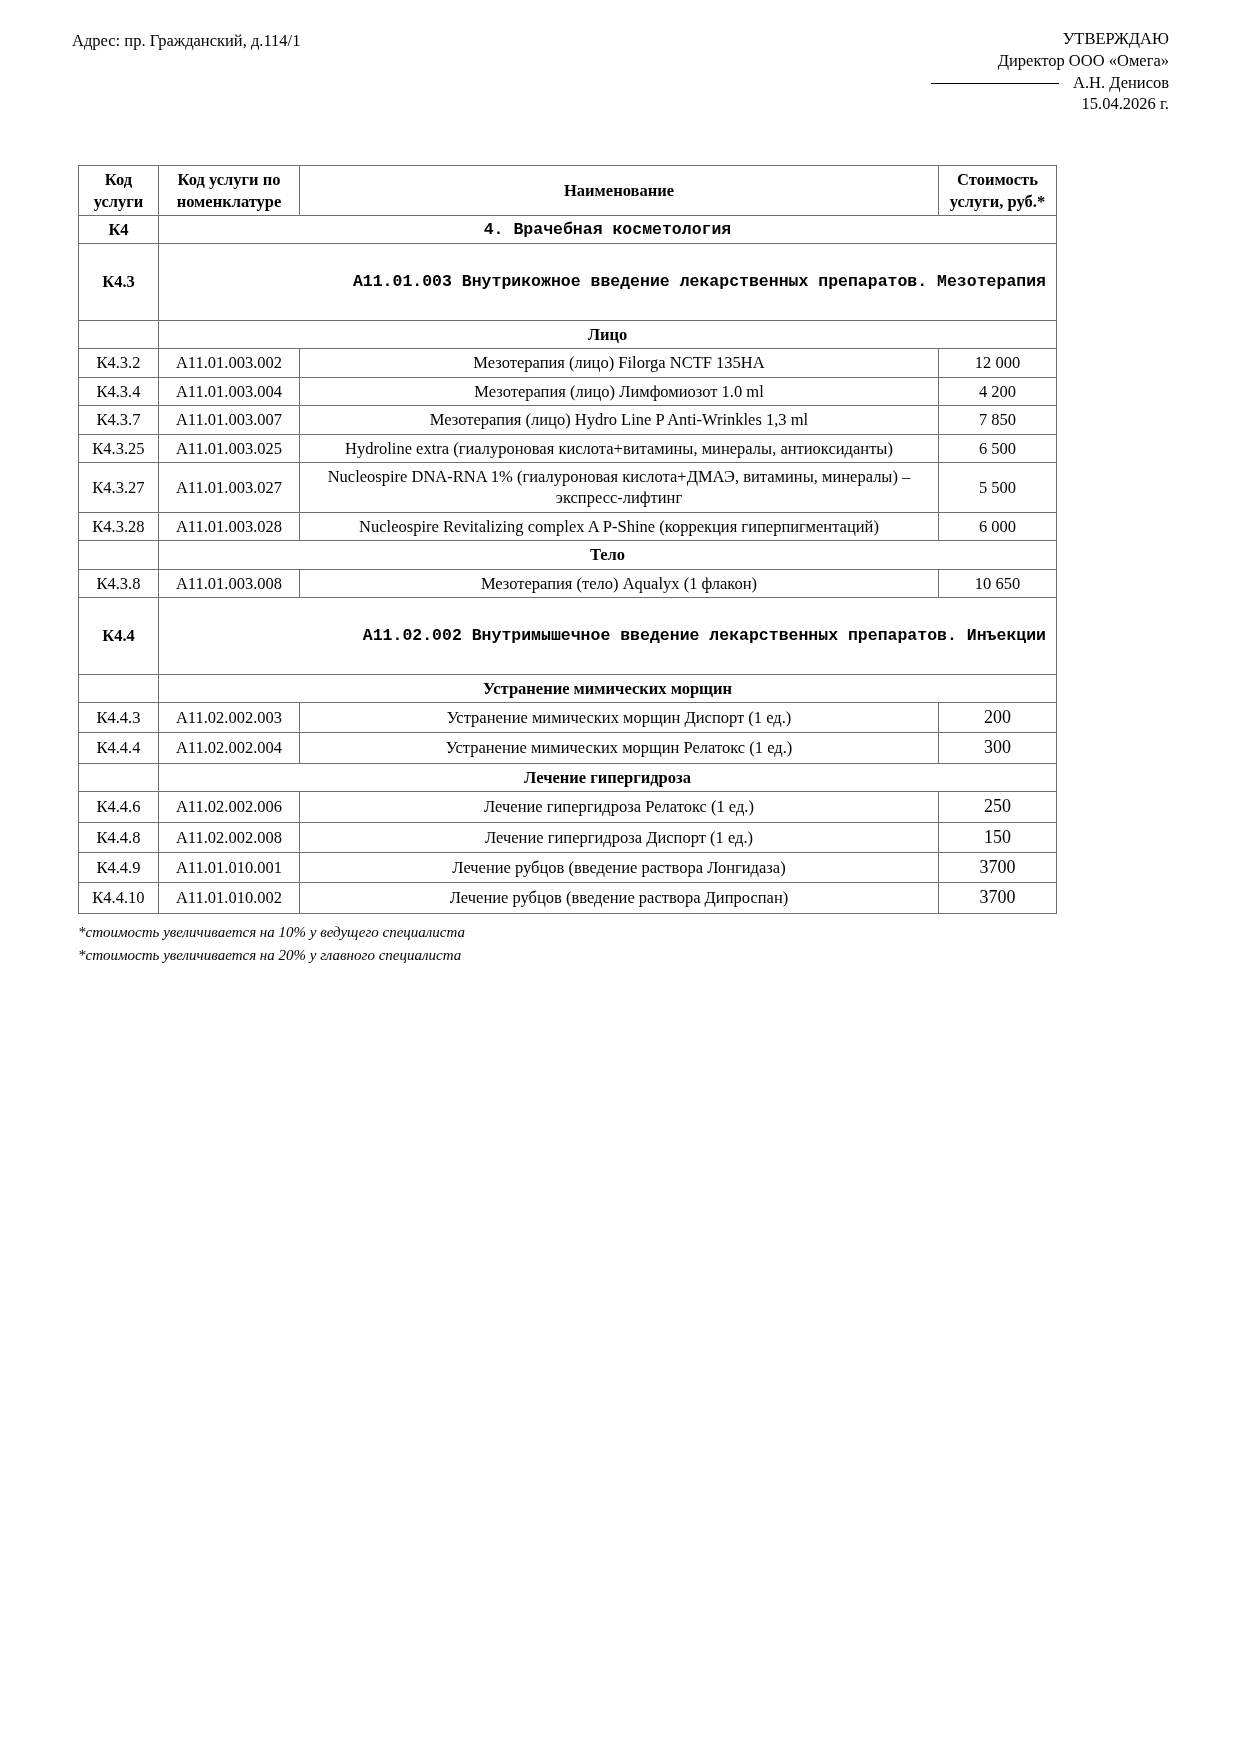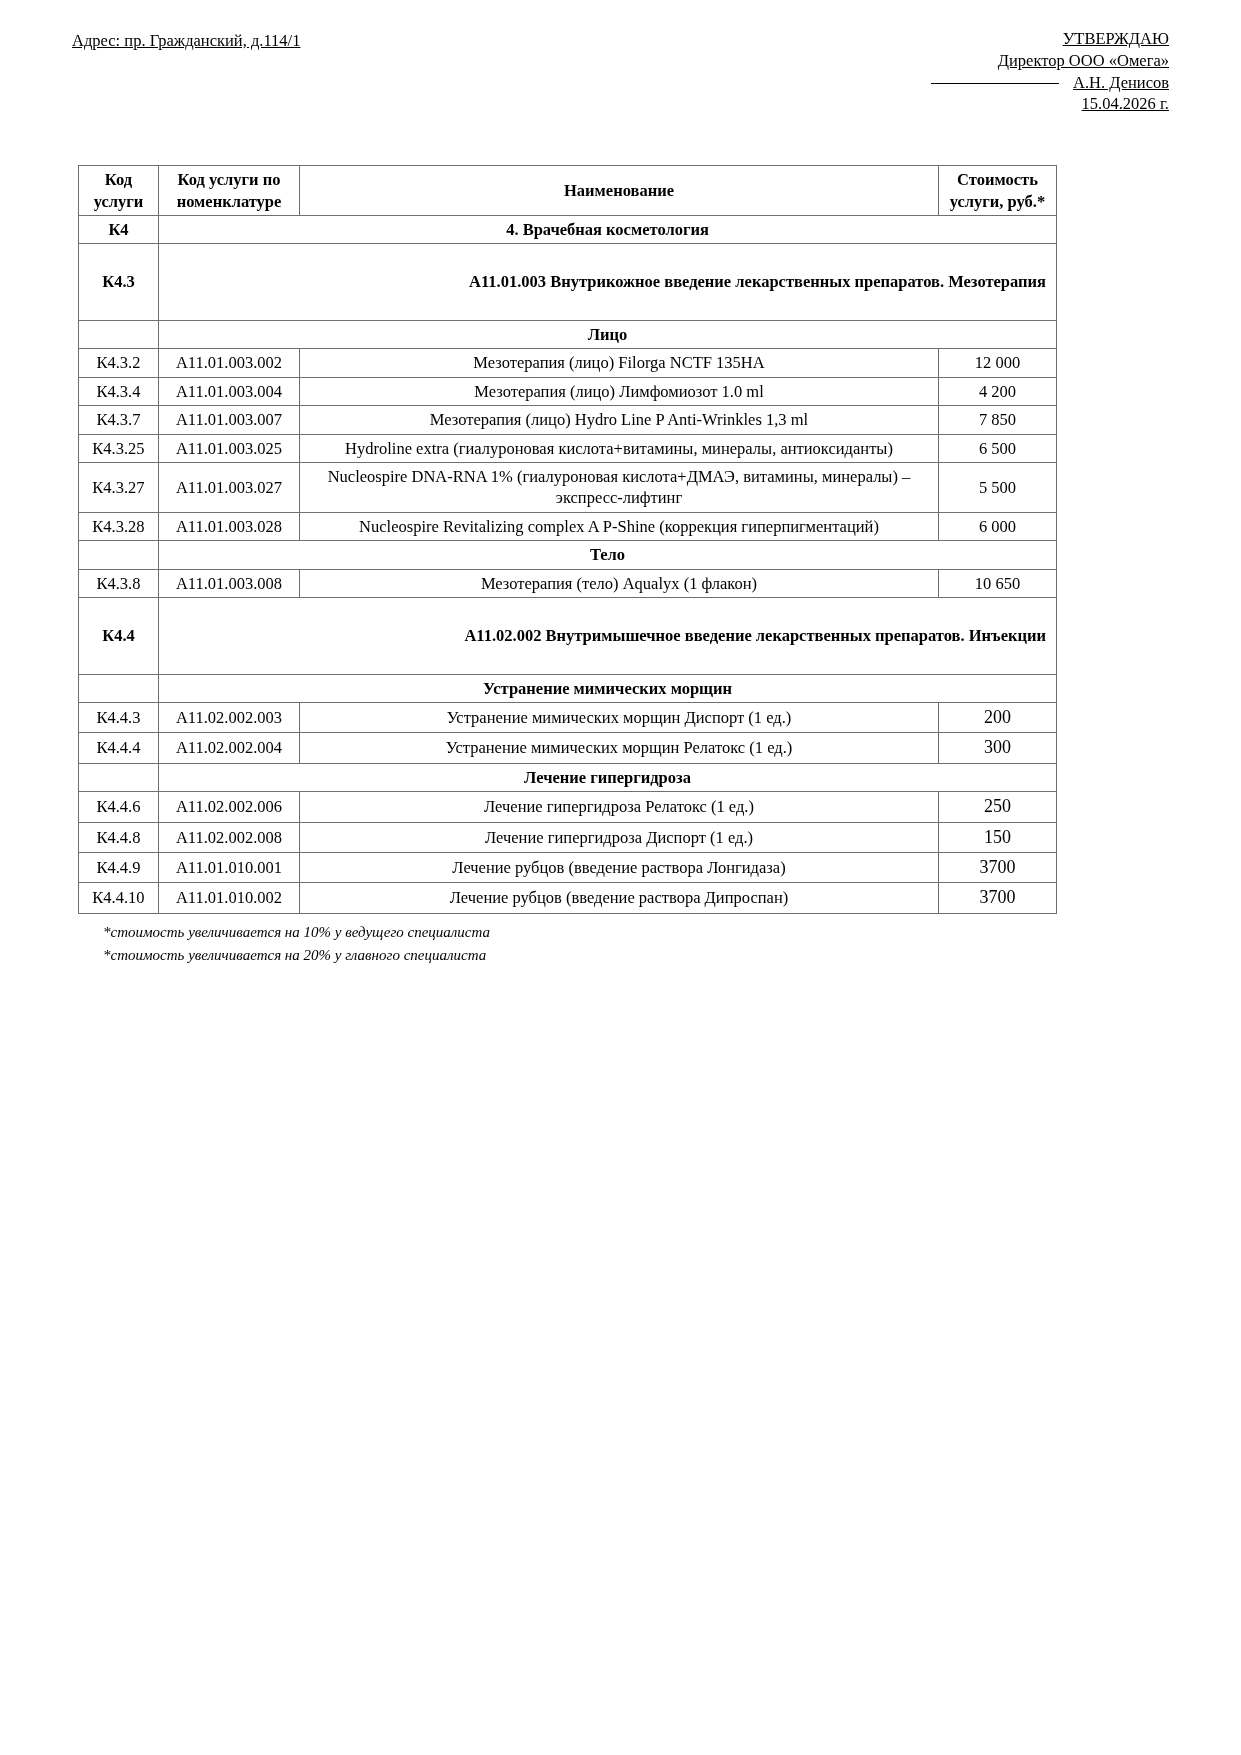--- a/index.html
+++ b/index.html
@@ -21,21 +21,20 @@
     padding: 28px 72px 0 72px;
   }
 
   
   .doc-header {
     display: flex;
     justify-content: space-between;
     align-items: flex-start;
     font-size: 16.5px;
     line-height: 1.32;
-    text-decoration: underline;
   }
   .addr {
     white-space: nowrap;
     padding-top: 2px;
   }
   .approve {
     text-align: right;
     min-width: 330px;
   }
   .approve .ln {
@@ -102,20 +101,21 @@
   td.price.big {
     font-size: 18px;
   }
 
   
   td.band {
     text-align: center;
     font-weight: bold;
     font-size: 22.5px;
     padding: 15px 10px;
+    font-family: Liberation Mono, monospace;
   }
   td.band-code {
     text-align: center;
     font-weight: bold;
     font-size: 21px;
   }
   td.band.tall {
     padding: 27px 10px;
     text-align: right;
   }
@@ -132,21 +132,21 @@
     padding: 7px 10px;
   }
 
   
   .notes {
     margin: 7px 0 0 6px;
     font-size: 15px;
     font-style: italic;
     line-height: 1.55;
   }
-  .notes div { white-space: nowrap; margin-left: 25px; }
+  .notes div { white-space: nowrap; }
 </style>
 </head>
 <body>
 
 <div class="page">
 
   <div class="doc-header">
     <div class="addr">Адрес: пр. Гражданский, д.114/1</div>
     <div class="approve">
       <span class="ln">УТВЕРЖДАЮ</span>

